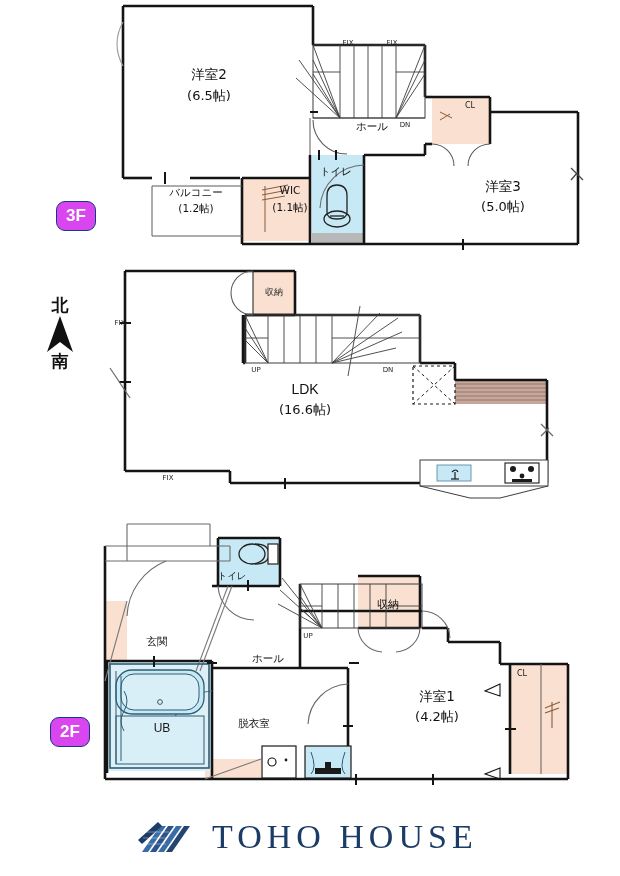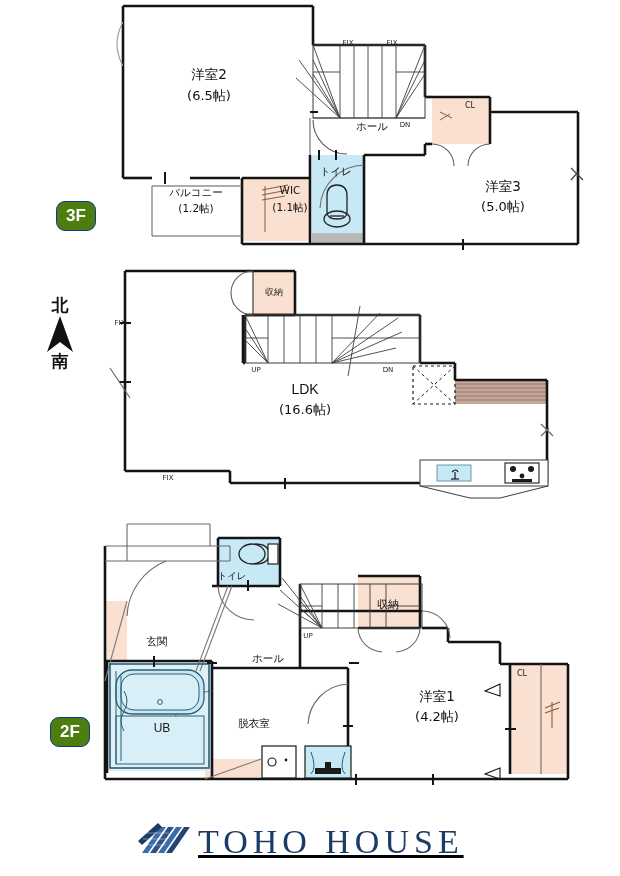--- a/index.html
+++ b/index.html
@@ -36,21 +36,21 @@
     left: 0; top: 0;
     display: block;
   }
 
   
   .floor-badge {
     position: absolute;
     width: 40px;
     height: 30px;
     border-radius: 9px;
-    background: #4d7c0f;
+    background: #d946ef;
     border: 1px solid #14398a;
     color: #ffffff;
     font-size: 17px;
     font-weight: bold;
     display: flex;
     align-items: center;
     justify-content: center;
     letter-spacing: 0px;
     font-family: "Liberation Sans", sans-serif;
     box-sizing: border-box;
@@ -81,22 +81,21 @@
   #compass .needle { position: absolute; left: 10px; top: 20px; }
 
   
   #logo {
     position: absolute;
     left: 136px;
     top: 818px;
     width: 350px;
     height: 48px;
     display: flex;
-    align-items: center;
-    text-decoration: underline;
+    gap: 14px;
   }
   #logo .logo-text {
     font-size: 34px;
     letter-spacing: 5px;
     color: #1b3c66;
     font-family: "Liberation Serif", serif;
     font-weight: normal;
     white-space: nowrap;
   }
 

